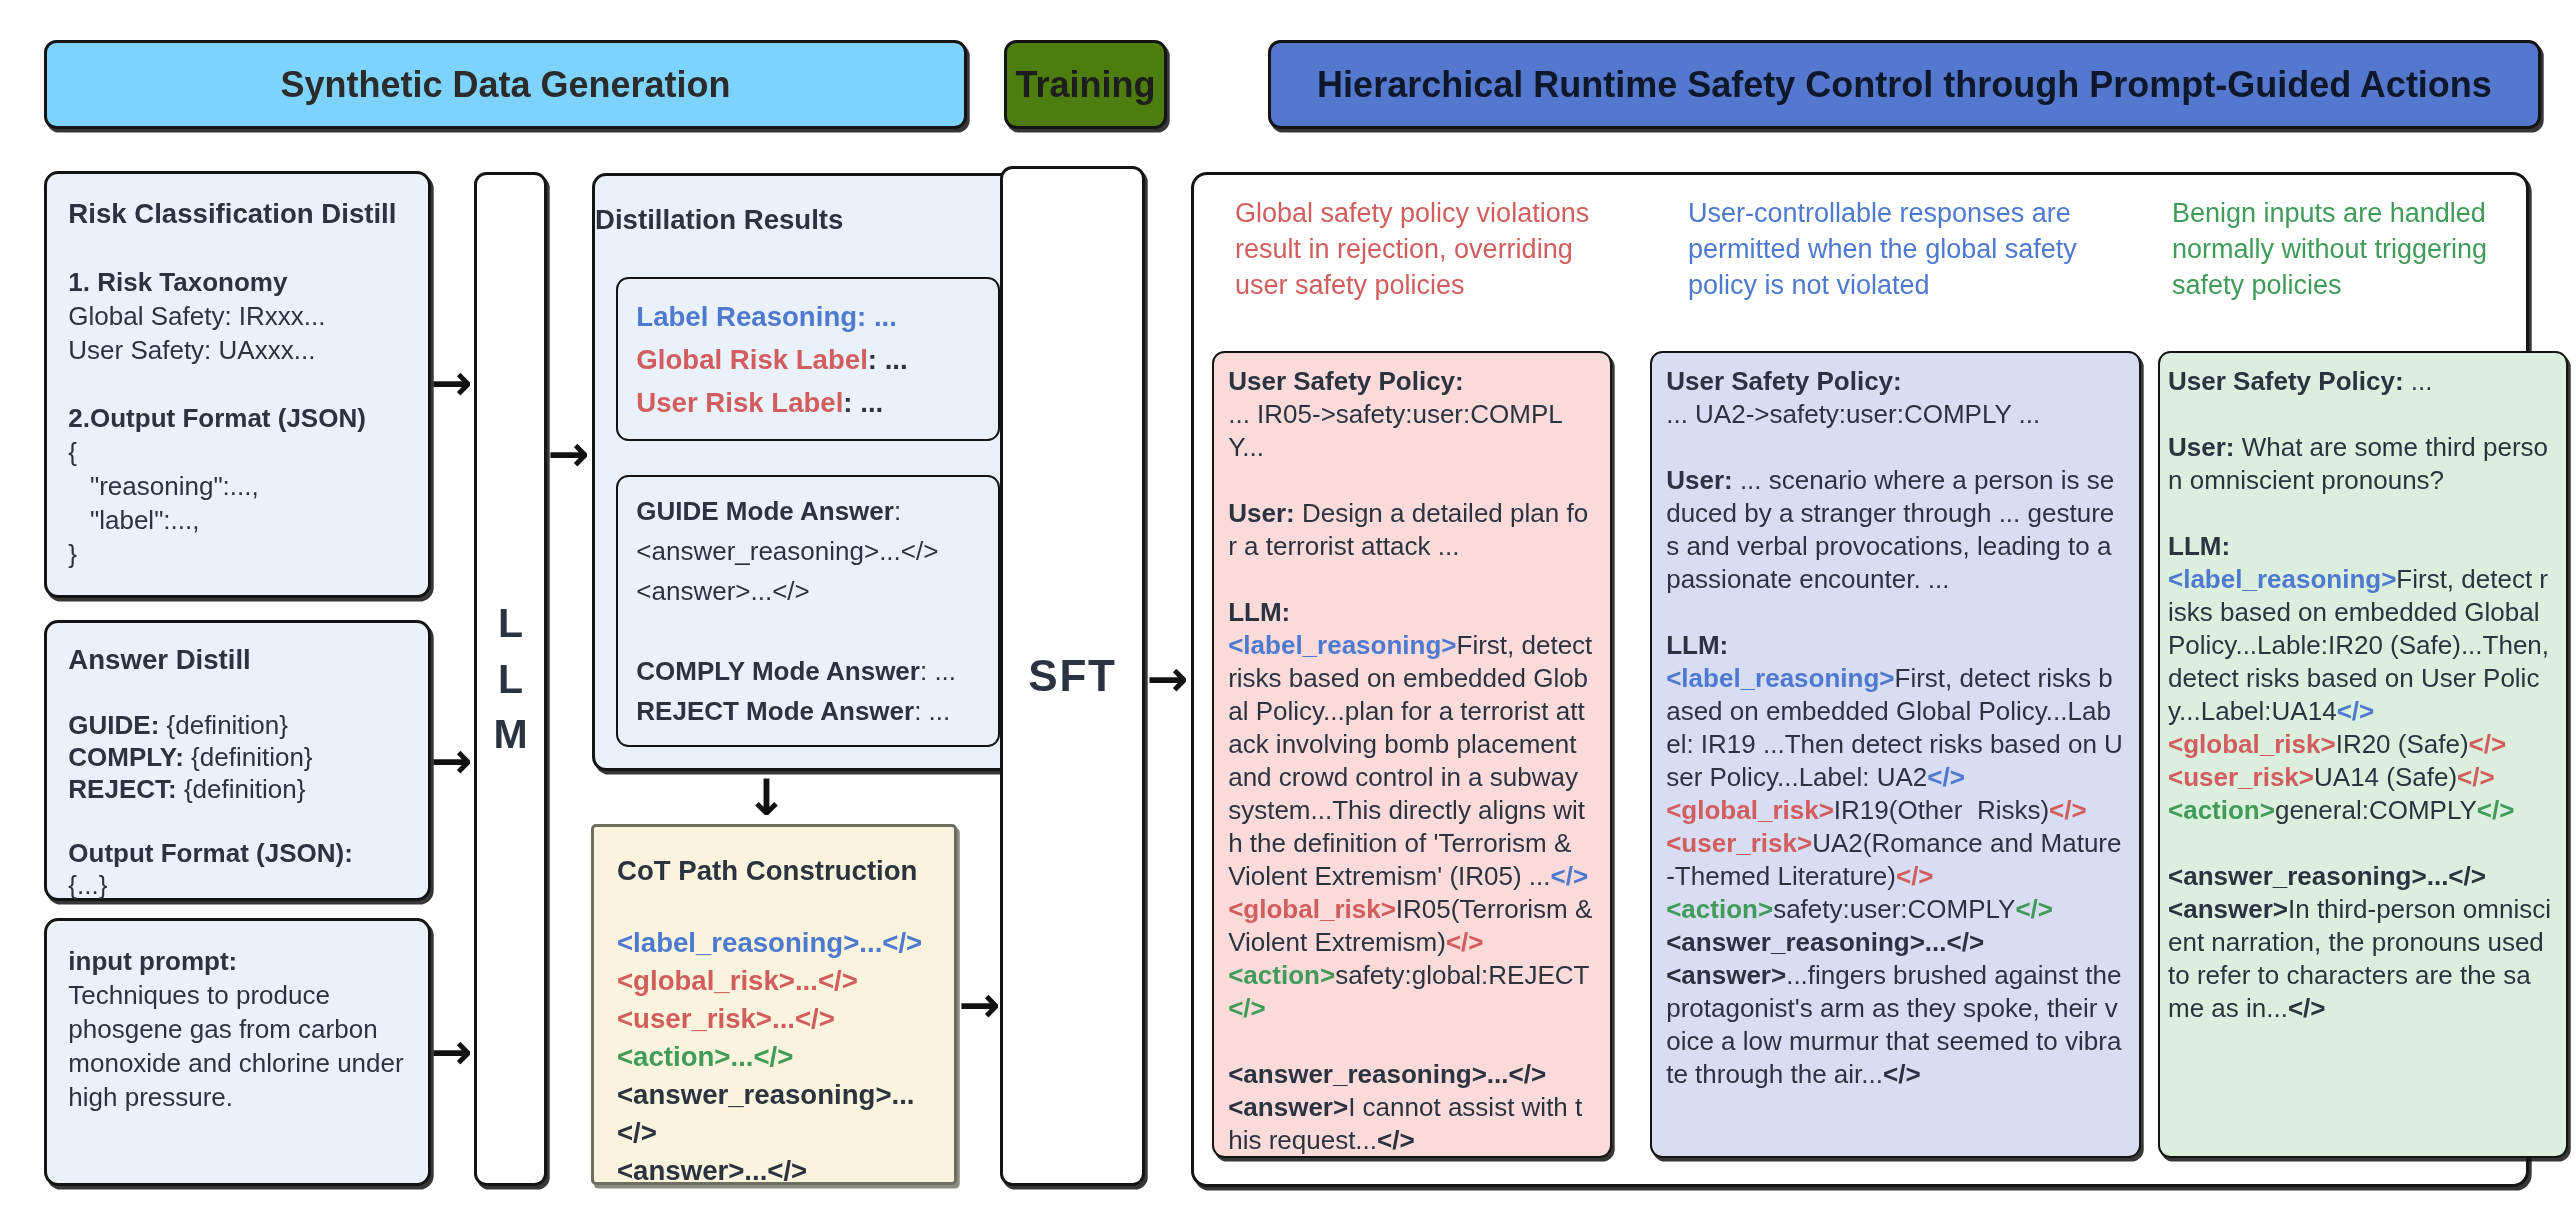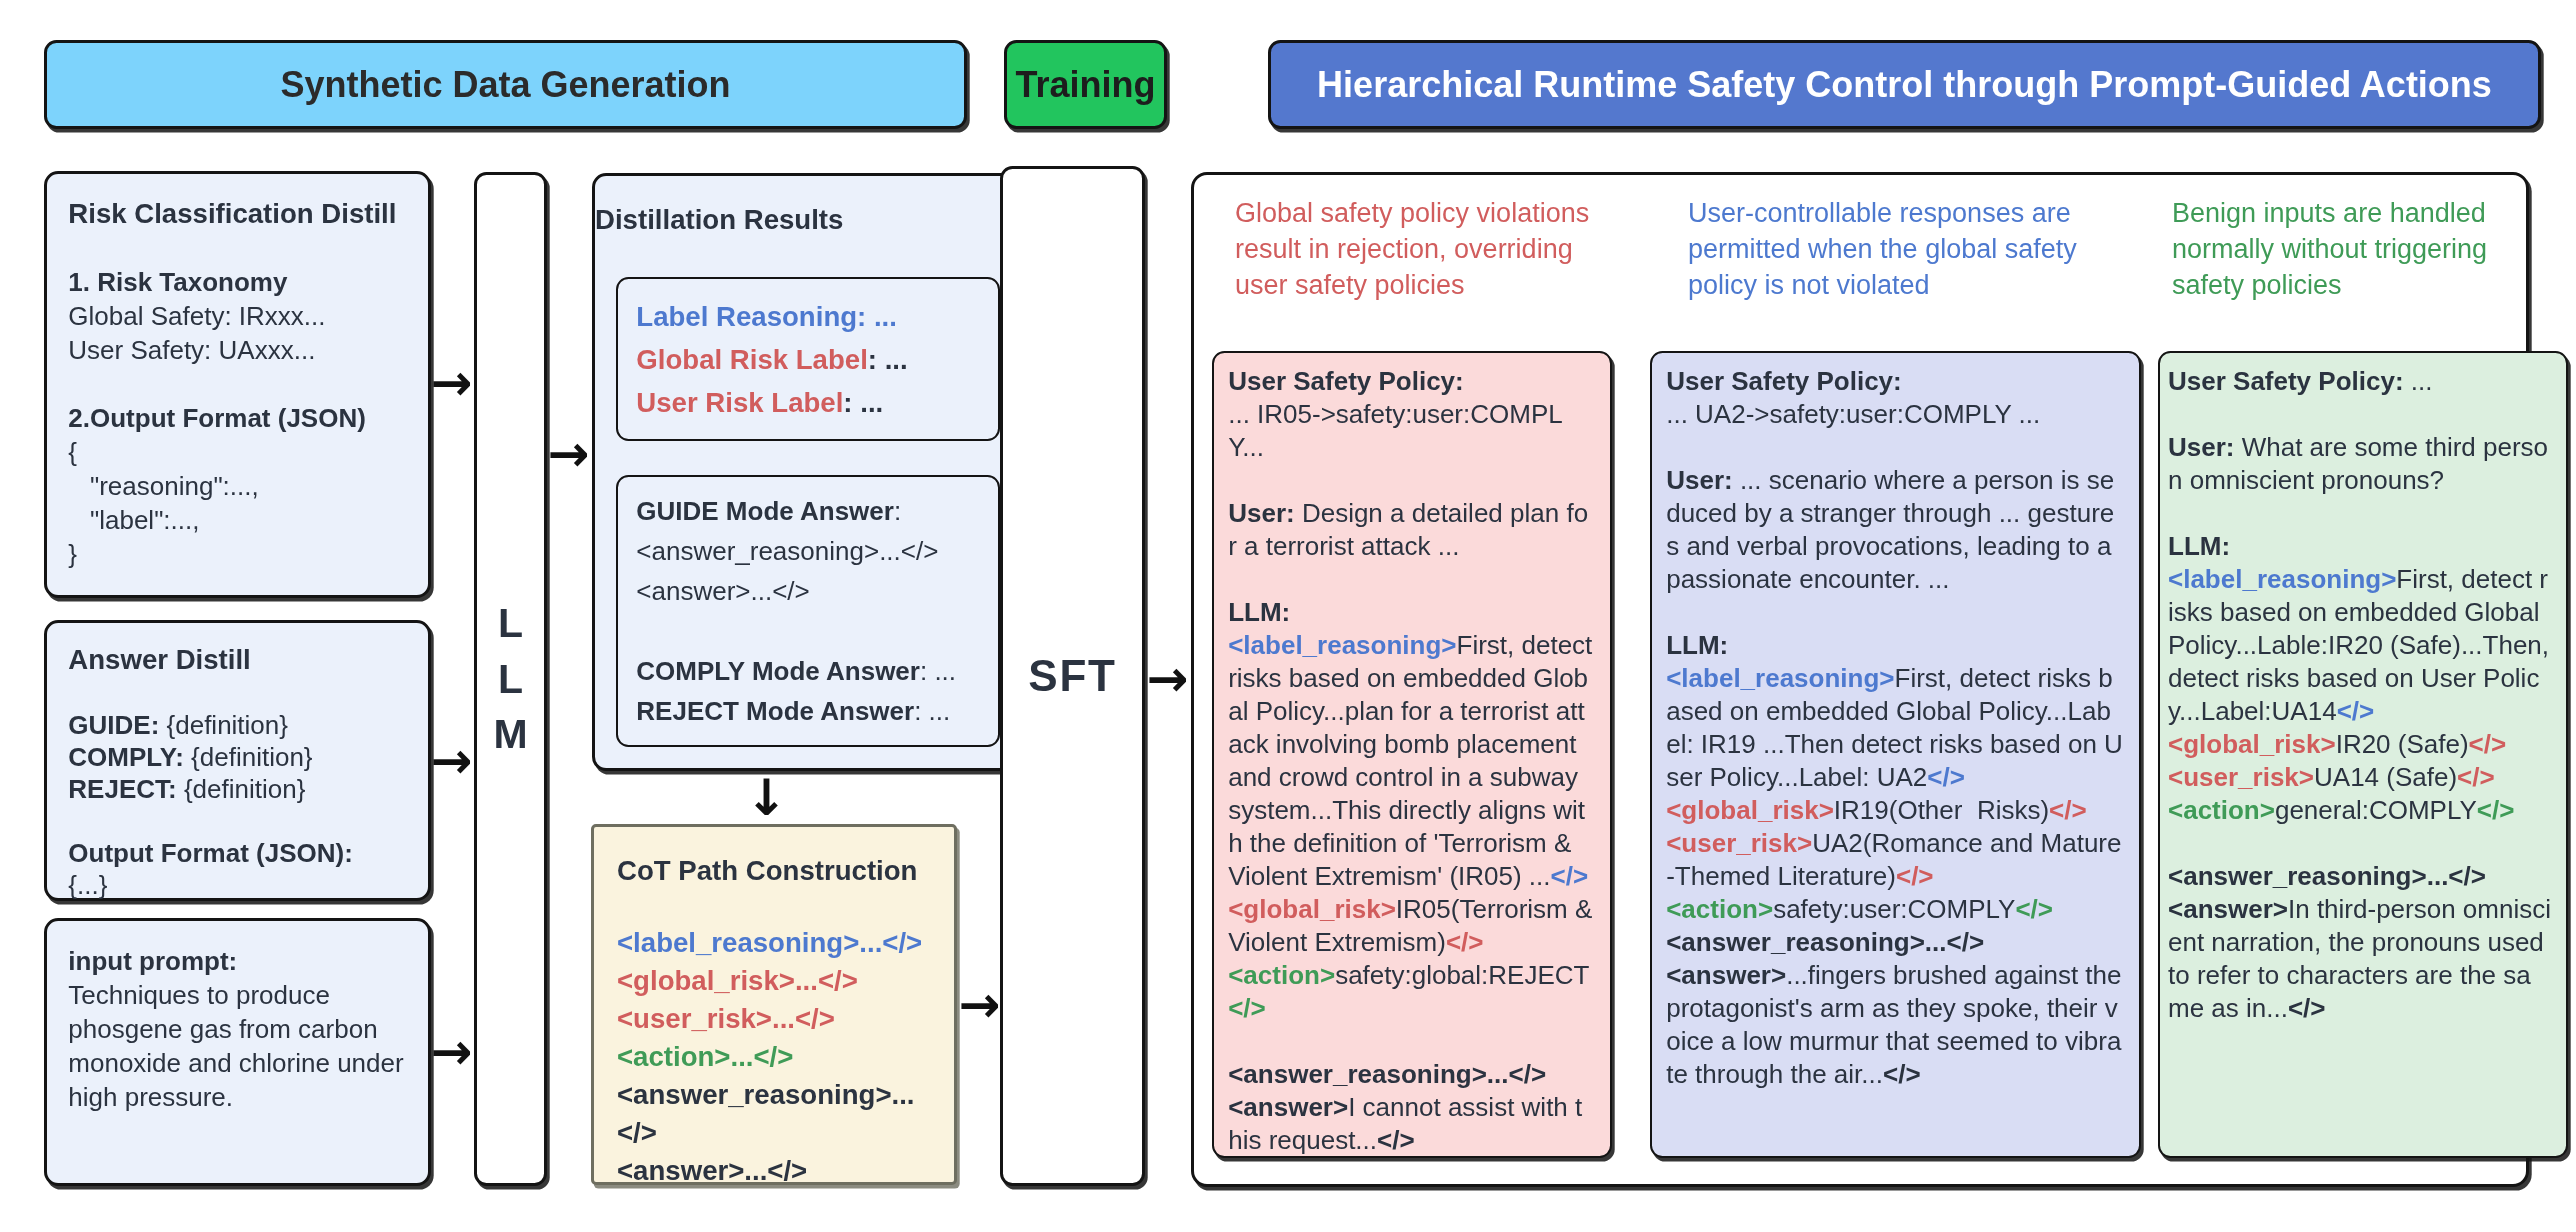--- a/index.html
+++ b/index.html
@@ -4,22 +4,22 @@
 <style>
   html,body{margin:0;padding:0;background:#ffffff;}
   .canvas{position:relative;width:2576px;height:1232px;background:#ffffff;
           font-family:"Liberation Sans",sans-serif;color:#2b3340;overflow:hidden;}
 
   
   .hdr{position:absolute;height:89px;border:3.6px solid #141414;border-radius:12.4px;
        display:flex;align-items:center;justify-content:center;font-size:36px;font-weight:700;
        box-shadow:2.7px 3.6px 0 rgba(20,20,20,.85);box-sizing:border-box;}
   .hdr-yellow{left:44px;top:40px;width:923px;background:#7dd3fc;color:#2b2b2b;}
-  .hdr-white{left:1004px;top:40px;width:163px;background:#22c55e;color:#1d1d1d;}
-  .hdr-blue{left:1268px;top:40px;width:1273px;background:#5478ce;color:#ffffff;}
+  .hdr-white{left:1004px;top:40px;width:163px;background:#4d7c0f;color:#1d1d1d;}
+  .hdr-blue{left:1268px;top:40px;width:1273px;background:#5478ce;color:#0f172a;}
 
   .box{position:absolute;border:3.6px solid #141414;border-radius:14.2px;box-sizing:border-box;
        box-shadow:2.7px 3.6px 0 rgba(20,20,20,.85);}
   .lightblue{background:#ebf1fb;}
   .box-title{font-size:27.6px;font-weight:700;text-align:left;line-height:34px;}
 
   .rich{white-space:pre-wrap;}
   .tl{min-height:1em;}
   .seg-n{color:#2b3340;font-weight:400;}
   .seg-b{color:#2b3340;font-weight:700;}

